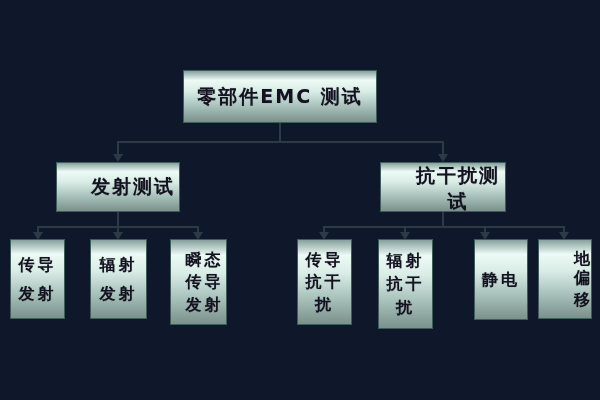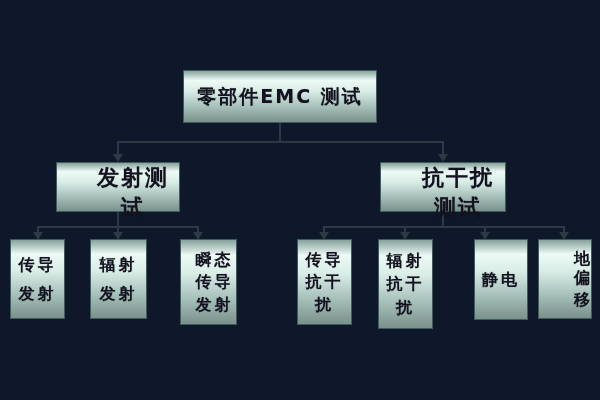--- a/index.html
+++ b/index.html
@@ -24,21 +24,21 @@
     display: flex;
     flex-direction: column;
     align-items: center;
     justify-content: space-evenly;
     color: #13131f;
     font-weight: bold;
     text-align: center;
     text-shadow: 0 0 1px rgba(20,20,40,.35);
   }
   .lvl1 { font-size: 19px; letter-spacing: 2px; }
-  .lvl2 { font-size: 22px; letter-spacing: 2px; padding-left: 30px; }
+  .lvl2 { font-size: 19px; letter-spacing: 2px; padding-left: 30px; }
   .lvl3 { font-size: 16px; letter-spacing: 3px; padding: 6px 0; line-height: 1.2; }
   .line-txt { display: block; }
   .seg {
     position: absolute;
     background: #2c3a45;
   }
   .arrow-down {
     position: absolute;
     width: 0; height: 0;
     border-left: 5px solid transparent;
@@ -90,21 +90,21 @@
   </div>
 
   <div class="box lvl3" style="left:10px; top:239px; width:55px; height:80px;">
     <span class="line-txt">传导</span>
     <span class="line-txt">发射</span>
   </div>
   <div class="box lvl3" style="left:90px; top:239px; width:57px; height:80px;">
     <span class="line-txt">辐射</span>
     <span class="line-txt">发射</span>
   </div>
-  <div class="box lvl3" style="left:180px; top:239px; width:57px; height:86px;padding-left:12px;">
+  <div class="box lvl3" style="left:170px; top:239px; width:57px; height:86px;padding-left:12px;">
     <span class="line-txt">瞬态</span>
     <span class="line-txt">传导</span>
     <span class="line-txt">发射</span>
   </div>
 
   <div class="box lvl3" style="left:297px; top:239px; width:55px; height:86px;">
     <span class="line-txt">传导</span>
     <span class="line-txt">抗干</span>
     <span class="line-txt">扰</span>
   </div>

